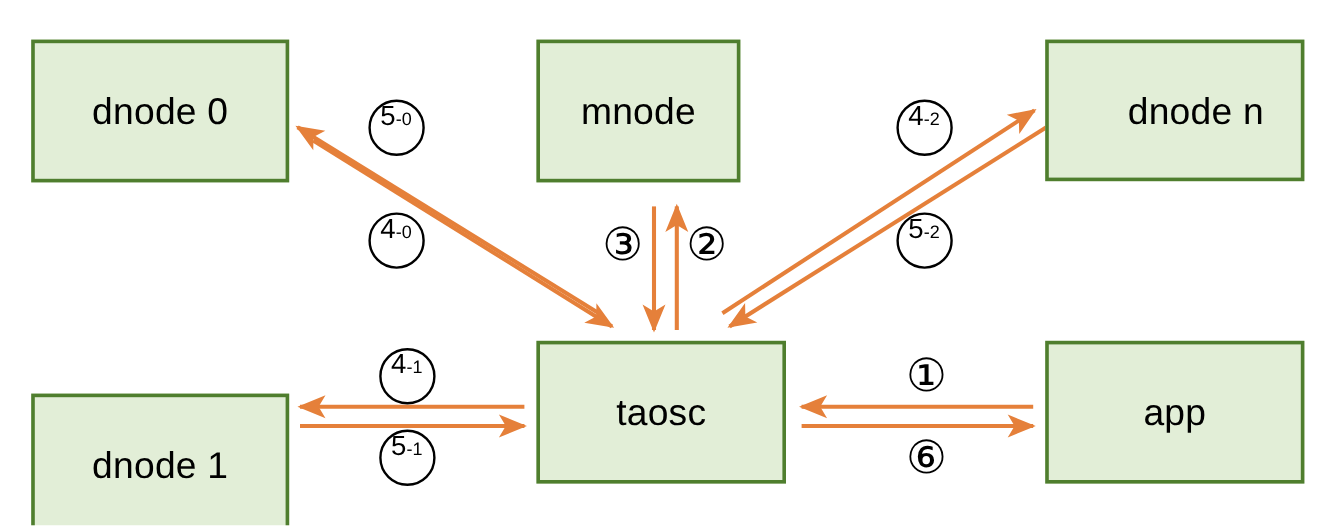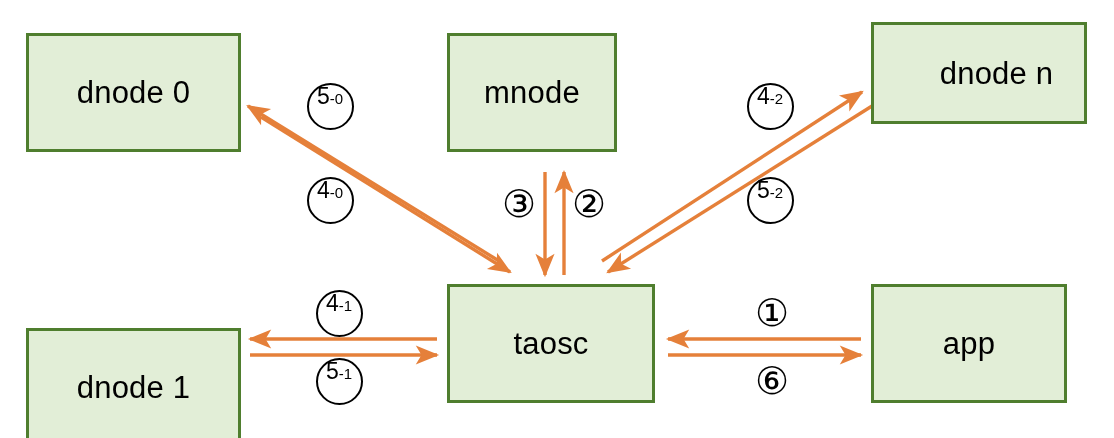--- a/index.html
+++ b/index.html
@@ -115,30 +115,30 @@
       <line x1="668" y1="355" x2="861" y2="355" stroke="#e5803a" stroke-width="3.4" marker-end="url(#ah)"></line>
     </g>
   </svg>
 
   <div class="node-box" style="left: 26px; top: 33px; width: 215px; height: 119px;">
     <span class="node-label">dnode 0</span>
   </div>
   <div class="node-box" style="left: 447px; top: 33px; width: 170px; height: 119px; justify-content: center;">
     <span class="node-label">mnode</span>
   </div>
-  <div class="node-box" style="left: 871px; top: 22px; width: 216px; height: 102px; padding-left: 35px;">
+  <div class="node-box" style="left: 871px; top: 33px; width: 216px; height: 118px; padding-left: 35px;">
     <span class="node-label">dnode n</span>
   </div>
   <div class="node-box" style="left: 26px; top: 284px; width: 215px; height: 119px; margin-top: 44px;">
     <span class="node-label">dnode 1</span>
   </div>
   <div class="node-box" style="left: 447px; top: 284px; width: 208px; height: 119px;">
     <span class="node-label">taosc</span>
   </div>
-  <div class="node-box" style="left: 871px; top: 284px; width: 196px; height: 119px;">
+  <div class="node-box" style="left: 871px; top: 284px; width: 216px; height: 119px;">
     <span class="node-label">app</span>
   </div>
 
   <div class="edge-badge split" style="left: 306.5px; top: 82.5px;">
     <span class="main">5</span>
       <span class="sub">-0</span>
   </div>
   <div class="edge-badge split" style="left: 306.5px; top: 176.5px;">
     <span class="main">4</span>
       <span class="sub">-0</span>

